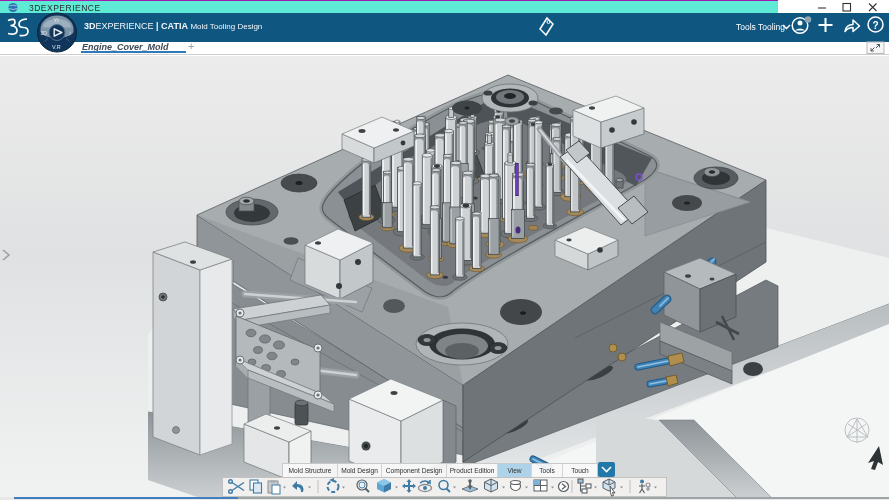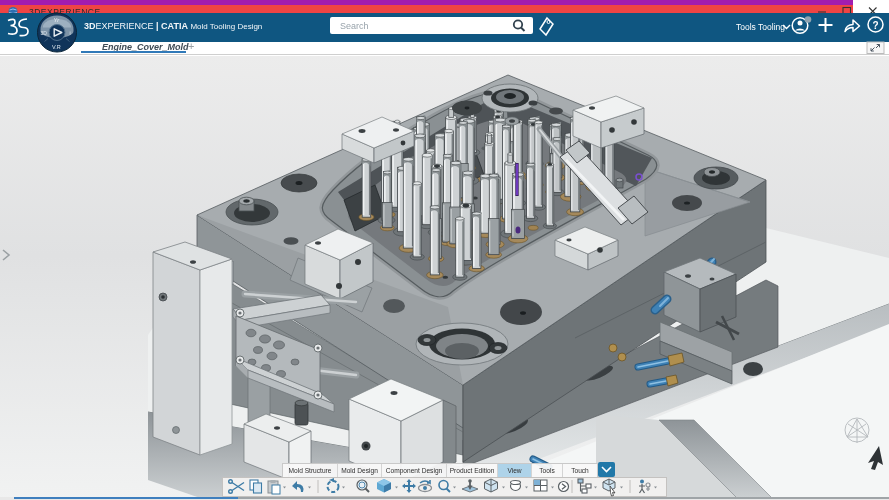--- a/index.html
+++ b/index.html
@@ -1,20 +1,20 @@
 <!DOCTYPE html>
 <html><head><meta charset="utf-8"><style>
 *{margin:0;padding:0;box-sizing:border-box}
 body{width:889px;height:500px;font-family:"Liberation Sans",sans-serif;overflow:hidden;position:relative;background:#fff}
-.titlebar{position:absolute;left:0;top:0;width:853px;height:13px;background:#ef4444;border-top:5px solid #a21caf}
+.titlebar{position:absolute;left:0;top:0;width:778px;height:13px;background:#5eead4;border-top:1px solid #a21caf}
 .titlebar .txt{position:absolute;left:29px;top:2px;font-size:8.5px;color:#2b2b2b;letter-spacing:0.5px}
 .bluebar{position:absolute;left:0;top:13px;width:889px;height:33px;background:#0f5681}
 .tabbar{position:absolute;left:0;top:42px;width:889px;height:13px;background:#ffffff;border-bottom:1px solid #cfcfcf}
 .viewport{position:absolute;left:0;top:56px;width:889px;height:444px;background:linear-gradient(180deg,#ececec 0%,#e0e1e2 45%,#f1f2f2 100%)}
-.enginetab{position:absolute;left:102px;top:41.5px;font-size:9px;font-weight:bold;font-style:italic;color:#3f4b55}
+.enginetab{position:absolute;left:82px;top:41.5px;font-size:9px;font-weight:bold;font-style:italic;color:#3f4b55}
 .tabline{position:absolute;left:81px;top:50.5px;width:105px;height:2.5px;background:#3079b8}
 .plus2{position:absolute;left:188px;top:40px;font-size:11px;color:#9aa0a5}
 .apptitle{position:absolute;left:84px;top:7.5px;font-size:9px;color:#f2f6f9;white-space:nowrap}
 .apptitle .sm{font-size:8px}
 .search{position:absolute;left:330px;top:3.5px;width:203px;height:17px;background:#fff;border-radius:2px}
 .search .ph{position:absolute;left:10px;top:4px;font-size:9px;color:#98a3ab}
 .mt{position:absolute;left:736px;top:9px;font-size:8.5px;color:#fff}
 .bottombar{position:absolute;left:0;top:497px;width:889px;height:3px;background:#e8e8e8}
 .bottombar .blue{position:absolute;left:14px;top:0px;width:224px;height:2px;background:#3f7fbe}
 .bottombar .gray{position:absolute;left:238px;top:0px;width:651px;height:2px;background:#9fa4a7}
@@ -667,27 +667,20 @@
   <path d="M68 2.5 L75.5 10 M75.5 2.5 L68 10" stroke="#333" stroke-width="1.1"></path>
  </svg>
 </div>
 
 <div class="bluebar">
  <svg width="28" height="26" style="position:absolute;left:4px;top:2px" fill="none" stroke="#ffffff">
   <path d="M4 5.5 Q11 2.5 11 7 Q11 10.5 6.5 10.5 Q13 11 13 15.5 Q13 20.5 4 18.5" stroke-width="1.7"></path>
   <path d="M23 4 Q15 4.5 15 9 Q15 12.5 19.5 12.5 Q24 12.5 24 16.5 Q24 21.5 15.5 20.5" stroke-width="1.7"></path>
  </svg>
  <div class="apptitle"><b>3D</b>EXPERIENCE <b>| CATIA</b> <span class="sm">Mold Tooling Design</span></div>
- <div class="search">
-      <div class="ph">Search</div>
-  <svg width="16" height="15" style="position:absolute;right:6px;top:1px">
-        <circle cx="7" cy="6.5" r="4.2" fill="none" stroke="#32424e" stroke-width="1.8"></circle>
-        <line x1="10" y1="9.5" x2="13.5" y2="13" stroke="#32424e" stroke-width="2"></line>
-      </svg>
- </div>
  <svg width="20" height="22" style="position:absolute;left:537px;top:3px">
       <path d="M10 2 L16 8 L9 19 L3 13 Z" fill="none" stroke="#fff" stroke-width="1.5"></path>
       <circle cx="11.5" cy="6" r="1.5" fill="none" stroke="#fff" stroke-width="1"></circle>
     </svg>
  <div class="mt">Tools Tooling</div>
  <svg width="10" height="8" style="position:absolute;left:782px;top:11px">
       <path d="M1 1 L4.5 4.5 L8 1" fill="none" stroke="#fff" stroke-width="1.4"></path>
     </svg>
  <svg width="26" height="24" style="position:absolute;left:790px;top:3px">
    <circle cx="10" cy="9.5" r="7.8" fill="none" stroke="#fff" stroke-width="1.5"></circle>

